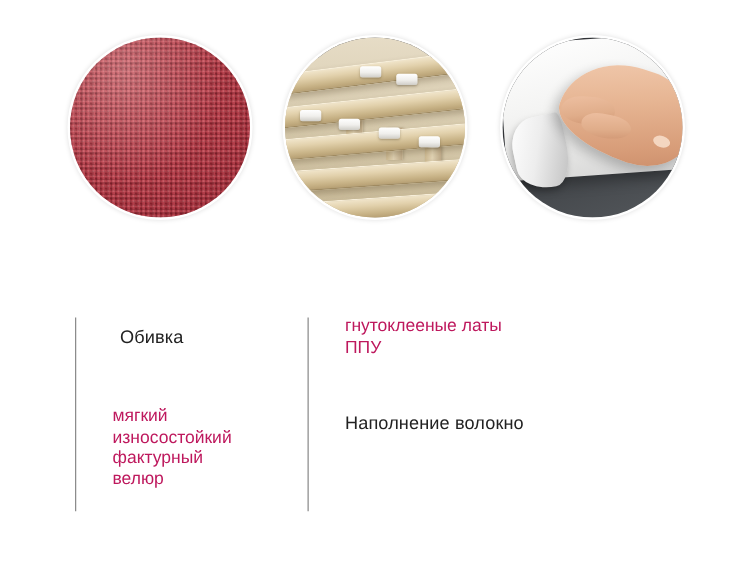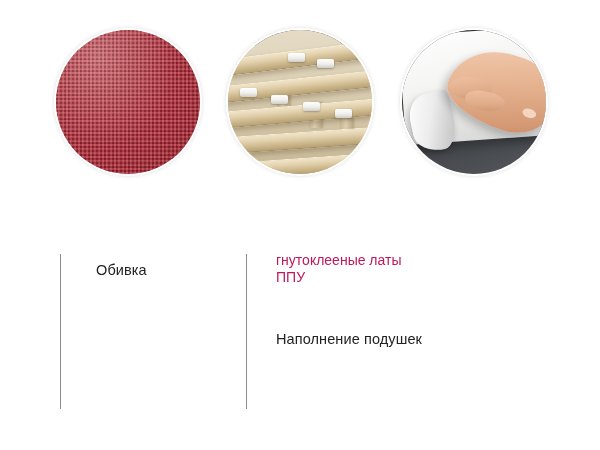--- a/index.html
+++ b/index.html
@@ -252,28 +252,32 @@
     </div>
   </div>
 
 </div>
 
 <div class="specs">
 
   <div class="col" id="col-upholstery">
     <div class="col-body">
       <div class="spec-head">Обивка</div>
+      <div class="spec-text">мягкий
+износостойкий
+фактурный
+велюр</div>
     </div>
   </div>
 
   <div class="col" id="col-filling">
     <div class="col-body">
       <div class="group-1">
         <div class="spec-text">гнутоклееные латы
 ППУ</div>
       </div>
       <div class="group-2">
-        <div class="spec-head">Наполнение подушек</div>
+        <div class="spec-head">Наполнение волокно</div>
       </div>
     </div>
   </div>
 
 </div>
 
 </body></html>

